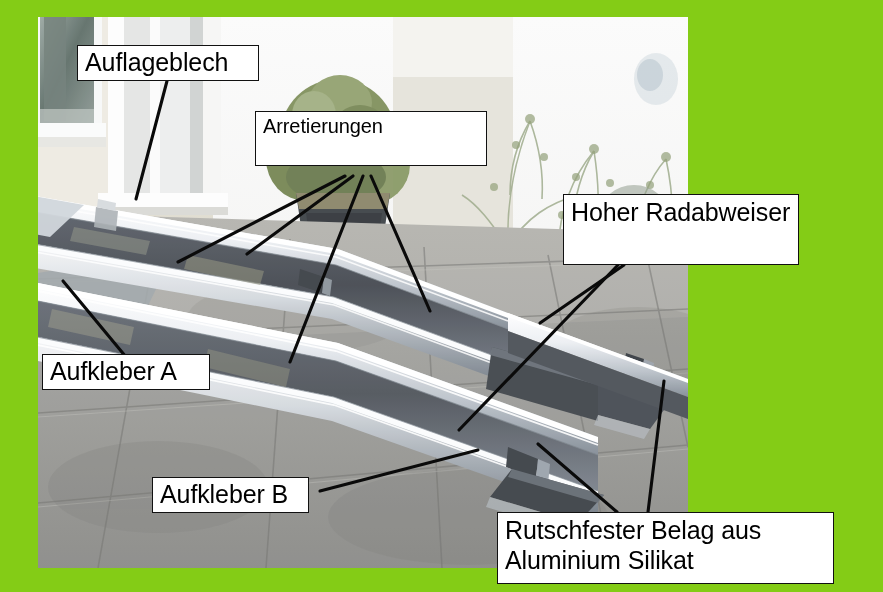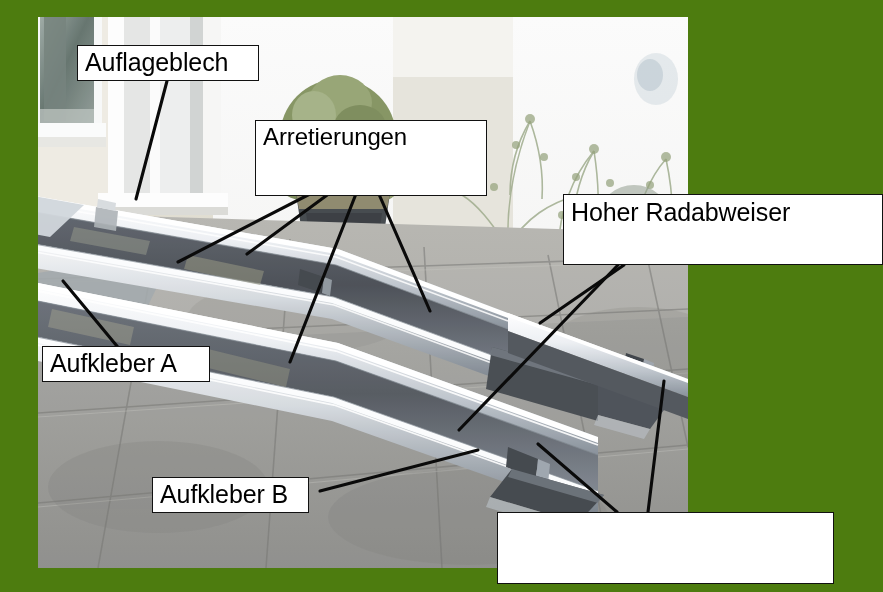--- a/index.html
+++ b/index.html
@@ -44,21 +44,21 @@
     padding: 2px 7px 4px 7px;
     white-space: pre;
     box-sizing: border-box;
   }
   .label-box.two-line { line-height: 1.2; }
   .lbl-line { display: block; }
 </style>
 </head>
 <body>
 
-<div id="page" style="background: #4d7c0f;">
+<div id="page" style="background: #84cc16;">
 
   <div id="photo-wrap">
     <svg id="photo-svg" width="650" height="551" viewBox="0 0 650 551" xmlns="http://www.w3.org/2000/svg">
       <defs>
         <linearGradient id="gSky" x1="0" y1="0" x2="0" y2="1">
           <stop offset="0" stop-color="#fbfbfb"></stop>
           <stop offset="1" stop-color="#eeeeec"></stop>
         </linearGradient>
         <linearGradient id="gWall" x1="0" y1="0" x2="0" y2="1">
           <stop offset="0" stop-color="#f0eee6"></stop>
@@ -292,20 +292,20 @@
         <line x1="618" y1="265" x2="459" y2="430"></line>
         <line x1="131" y1="363" x2="63" y2="281"></line>
         <line x1="320" y1="491" x2="478" y2="450"></line>
         <line x1="617" y1="512" x2="538" y2="444"></line>
         <line x1="648" y1="512" x2="664" y2="381"></line>
       </g>
   </svg>
 
   <div id="label-host">
       <div class="label-box" style="left: 77px; top: 45px; width: 182px; height: 36px; background: rgb(255, 255, 255); border-color: rgb(17, 17, 17); color: rgb(0, 0, 0); font-size: 25px;"><span class="lbl-line">Auflageblech</span></div>
-      <div class="label-box two-line" style="left: 255px; top: 120px; width: 232px; height: 76px; background: rgb(255, 255, 255); border-color: rgb(17, 17, 17); color: rgb(0, 0, 0); font-size: 24px;"><span class="lbl-line">Arretierungen</span></div>
-      <div class="label-box two-line" style="left: 563px; top: 194px; width: 320px; height: 71px; background: rgb(255, 255, 255); border-color: rgb(17, 17, 17); color: rgb(0, 0, 0); font-size: 25px;"><span class="lbl-line">Hoher Radabweiser</span></div>
-      <div class="label-box" style="left: 42px; top: 346px; width: 168px; height: 36px; background: rgb(255, 255, 255); border-color: rgb(17, 17, 17); color: rgb(0, 0, 0); font-size: 25px;"><span class="lbl-line">Aufkleber A</span></div>
+      <div class="label-box two-line" style="left: 255px; top: 111px; width: 232px; height: 55px; background: rgb(255, 255, 255); border-color: rgb(17, 17, 17); color: rgb(0, 0, 0); font-size: 20px;"><span class="lbl-line">Arretierungen</span></div>
+      <div class="label-box two-line" style="left: 563px; top: 194px; width: 236px; height: 71px; background: rgb(255, 255, 255); border-color: rgb(17, 17, 17); color: rgb(0, 0, 0); font-size: 25px;"><span class="lbl-line">Hoher Radabweiser</span></div>
+      <div class="label-box" style="left: 42px; top: 354px; width: 168px; height: 36px; background: rgb(255, 255, 255); border-color: rgb(17, 17, 17); color: rgb(0, 0, 0); font-size: 25px;"><span class="lbl-line">Aufkleber A</span></div>
       <div class="label-box" style="left: 152px; top: 477px; width: 157px; height: 36px; background: rgb(255, 255, 255); border-color: rgb(17, 17, 17); color: rgb(0, 0, 0); font-size: 25px;"><span class="lbl-line">Aufkleber B</span></div>
-      <div class="label-box two-line" style="left: 497px; top: 512px; width: 337px; height: 72px; background: rgb(255, 255, 255); border-color: rgb(17, 17, 17); color: rgb(0, 0, 0); font-size: 25px;"></div>
+      <div class="label-box two-line" style="left: 497px; top: 512px; width: 337px; height: 72px; background: rgb(255, 255, 255); border-color: rgb(17, 17, 17); color: rgb(0, 0, 0); font-size: 25px;"><span class="lbl-line">Rutschfester Belag aus</span><span class="lbl-line">Aluminium Silikat</span></div>
     </div>
 
 </div>
 
 </body></html>

